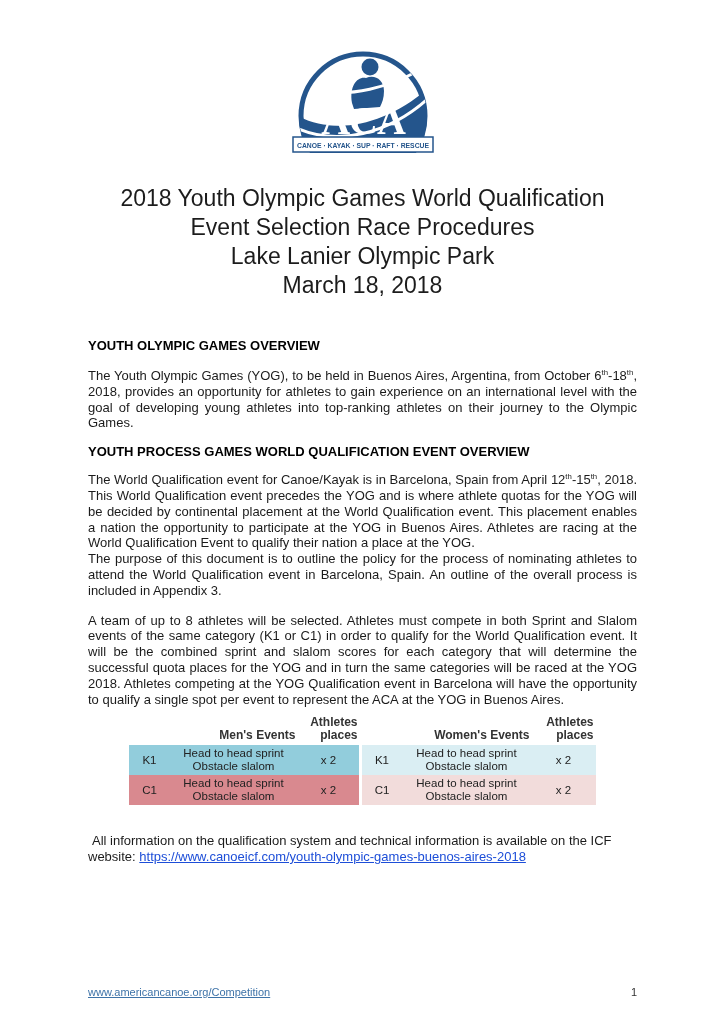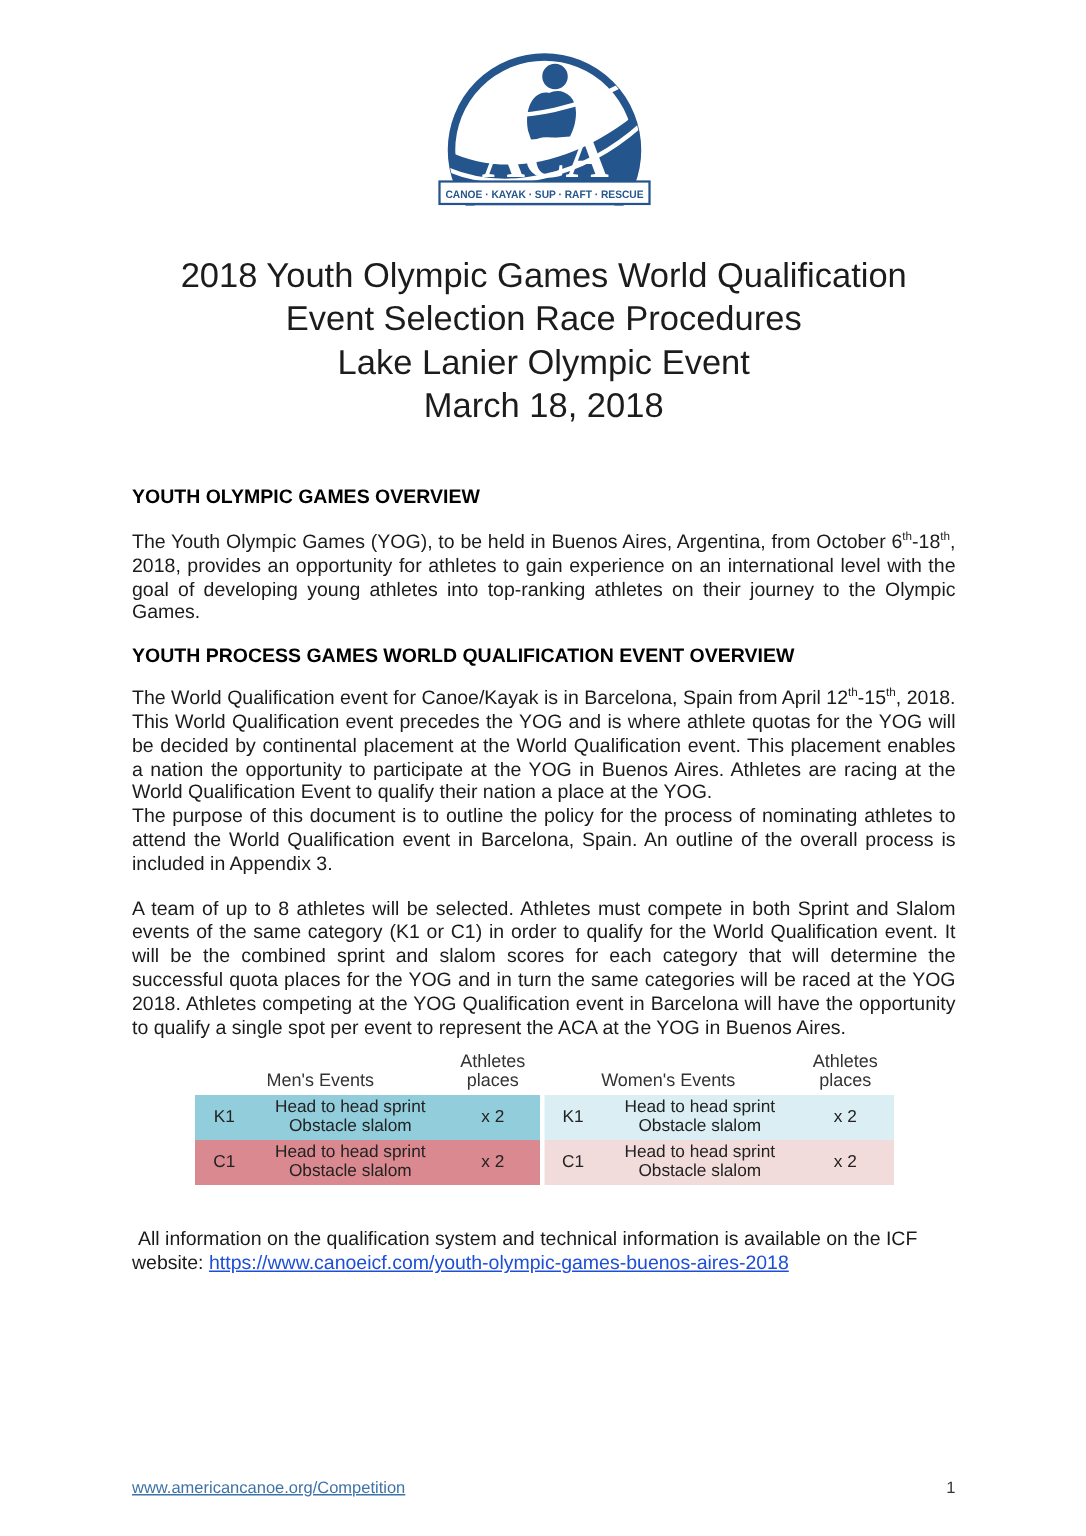--- a/index.html
+++ b/index.html
@@ -1,32 +1,32 @@
 <!DOCTYPE html>
 <html><head>
 <meta charset="utf-8">
 <style>
   html,body{margin:0;padding:0;}
   body{
     width:724px;height:1024px;position:relative;background:#ffffff;overflow:hidden;
     font-family:"Liberation Sans","DejaVu Sans",sans-serif;color:#1b1b1b;
   }
-  .page{padding:33px 87px 0 88px;}
+  .page{padding:49px 87px 0 88px;}
   .logo-wrap{width:142px;margin:0 auto;}
   .doc-title{margin-top:27px;text-align:center;font-size:23px;line-height:29px;color:#1c1c1c;}
   .sec-h{font-size:13px;line-height:15px;font-weight:bold;color:#000;margin:0;}
   .h1{margin-top:38px;margin-bottom:15px;}
   .h2{margin-top:13px;margin-bottom:13px;}
   .h3{margin-top:17px;margin-bottom:13px;}
   .body-p{font-size:13px;line-height:15.8px;text-align:justify;margin:0;}
   .p-gap{margin-top:14px;}
   sup{font-size:60%;line-height:0;vertical-align:super;}
   
   table.events{border-collapse:separate;border-spacing:0;margin:8px auto 0;width:466px;table-layout:fixed;}
-  table.events th{font-weight:normal;font-size:12px;line-height:13px;color:#333;text-align:center;vertical-align:bottom;padding:1px 2px 3px;background:#fff;margin-top:28px;}
+  table.events th{font-weight:bold;font-size:12px;line-height:13px;color:#333;text-align:right;vertical-align:bottom;padding:1px 2px 3px;background:#fff;margin-top:28px;}
   table.events td{font-size:11.5px;line-height:13px;color:#222;text-align:center;vertical-align:middle;padding:2px 3px;height:26px;}
   td.gap{border-left:3px solid #fff;}
   
   .note{margin-top:28px;font-size:13px;line-height:15.8px;text-indent:4px;}
   a.doclink{text-decoration:underline;cursor:pointer;}
   .footer{position:absolute;left:88px;right:87px;top:986px;display:flex;justify-content:space-between;align-items:baseline;font-size:11px;}
   .footer a{text-decoration:underline;cursor:pointer;}
   .page-num{color:#333;}
 </style>
 </head>
@@ -51,21 +51,21 @@
       </g>
       <text x="71" y="85" text-anchor="middle" font-family="'Liberation Serif','DejaVu Serif',serif" font-size="40" font-weight="bold" fill="#ffffff" letter-spacing="-1" clip-path="url(#logoclip)">ACA</text>
       <rect x="1" y="88" width="140" height="15" fill="#ffffff" stroke="#24558C" stroke-width="1.5"></rect>
       <text x="71" y="99" text-anchor="middle" font-size="7.2" font-weight="bold" fill="#24558C" textLength="132" lengthAdjust="spacingAndGlyphs">CANOE · KAYAK · SUP · RAFT · RESCUE</text>
     </svg>
   </div>
 
   <div class="doc-title">
     <div>2018 Youth Olympic Games World Qualification</div>
     <div>Event Selection Race Procedures</div>
-    <div>Lake Lanier Olympic Event</div>
+    <div>Lake Lanier Olympic Park</div>
     <div>March 18, 2018</div>
   </div>
 
   <h2 class="sec-h h1">YOUTH OLYMPIC GAMES OVERVIEW</h2>
   <p class="body-p">The Youth Olympic Games (YOG), to be held in Buenos Aires, Argentina, from October 6<sup>th</sup>-18<sup>th</sup>, 2018, provides an opportunity for athletes to gain experience on an international level with the goal of developing young athletes into top-ranking athletes on their journey to the Olympic Games.</p>
 
   <h2 class="sec-h h2">YOUTH PROCESS GAMES WORLD QUALIFICATION EVENT OVERVIEW</h2>
   <p class="body-p">The World Qualification event for Canoe/Kayak is in Barcelona, Spain from April 12<sup>th</sup>-15<sup>th</sup>, 2018. This World Qualification event precedes the YOG and is where athlete quotas for the YOG will be decided by continental placement at the World Qualification event. This placement enables a nation the opportunity to participate at the YOG in Buenos Aires. Athletes are racing at the World Qualification Event to qualify their nation a place at the YOG.</p>
 
   <p class="body-p">The purpose of this document is to outline the policy for the process of nominating athletes to attend the World Qualification event in Barcelona, Spain. An outline of the overall process is included in Appendix 3.</p>

